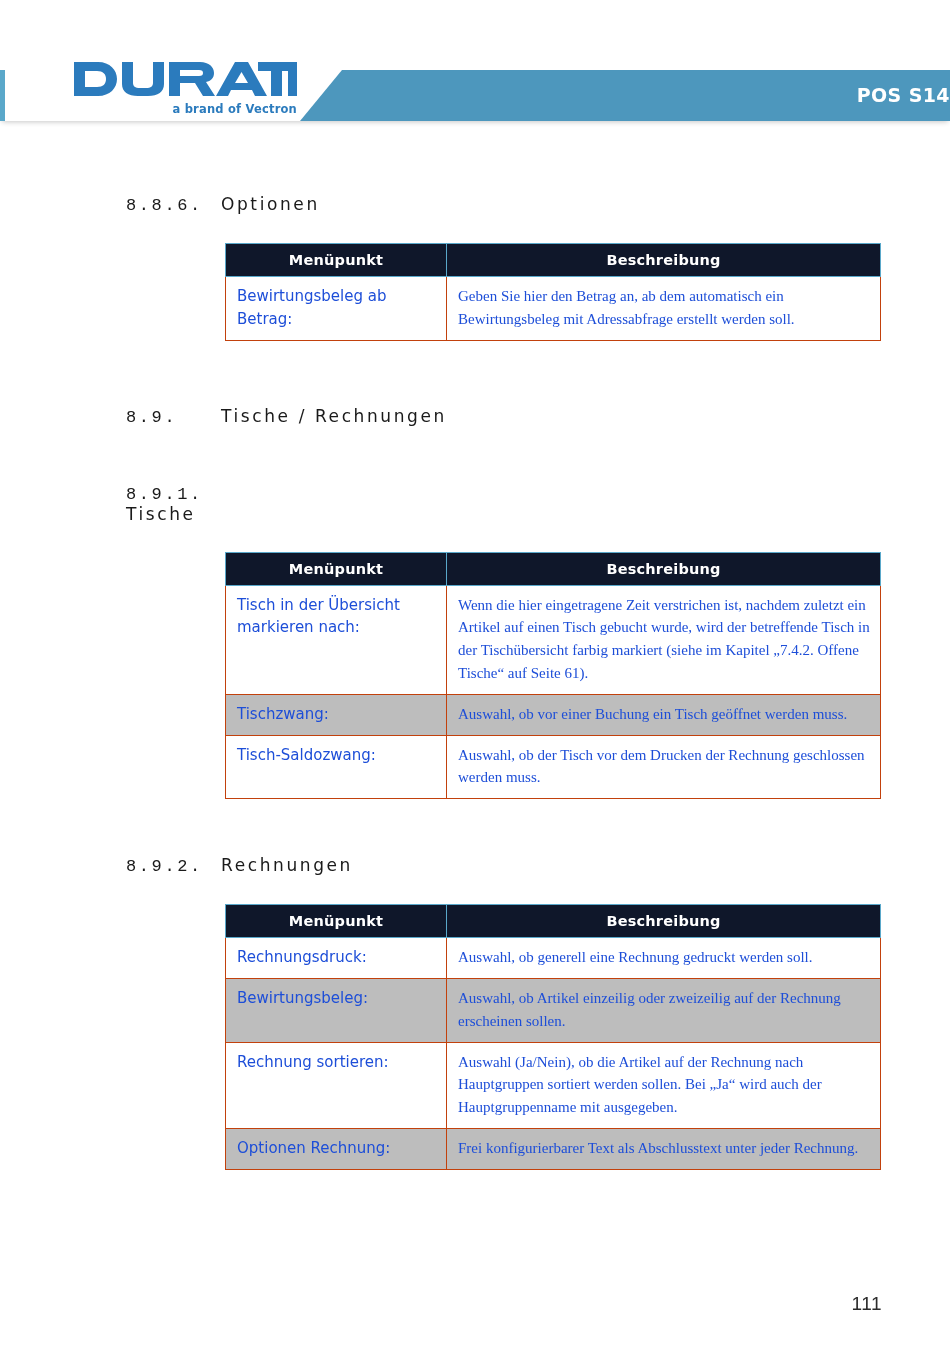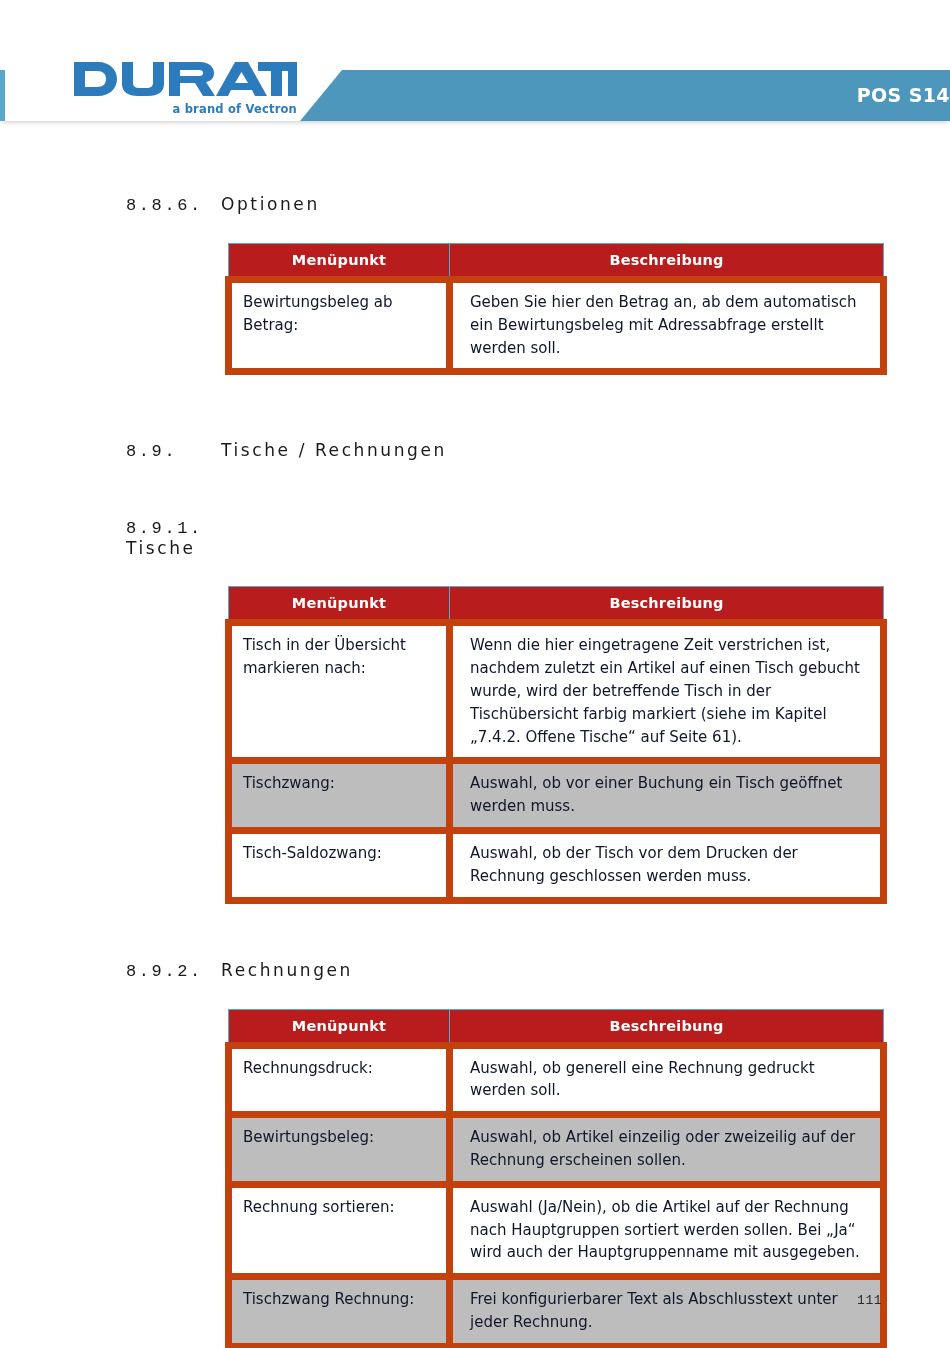--- a/index.html
+++ b/index.html
@@ -130,58 +130,59 @@
     font-family: "DejaVu Sans", sans-serif;
   }
   table.t-options   { margin-top: 28px; }
   table.t-tische    { margin-top: 28px; }
   table.t-rechnungen{ margin-top: 28px; }
 
   table.doc-table col.col-menu { width: 221px; }
   table.doc-table col.col-desc { width: 434px; }
 
   table.doc-table th {
-    background: #b91c1c;
+    background: #0f172a;
     color: #ffffff;
     font-size: 14.5px;
     font-weight: bold;
     padding: 8px 6px;
     text-align: center;
     border: 1px solid #5aa8ca;
     letter-spacing: 0.2px;
   }
   table.doc-table th.th-desc {
     border-left: 1px solid #701a75;
   }
   table.doc-table td {
-    border: 7px solid #c2410c;
+    border: 1px solid #c2410c;
     padding: 8px 10px 9px 10px;
     vertical-align: top;
     font-size: 15px;
     line-height: 1.52;
-    color: #0f172a;
+    color: #1d4ed8;
   }
   table.doc-table tr.shaded td {
     background: #bdbdbd;
   }
   table.doc-table td.cell-menu {
     padding-left: 11px;
   }
   table.doc-table td.cell-desc {
-    padding-left: 17px;
+    padding-left: 11px;
+    font-family: Liberation Serif, serif;
   }
 
   
   .page-number {
     position: absolute;
     right: 68px;
     top: 1293px;
-    font-size: 13px;
+    font-size: 19px;
     color: #2b2b2b;
-    font-family: Liberation Mono, monospace;
+    font-family: Liberation Sans, sans-serif;
     letter-spacing: 0.5px;
   }
 </style>
 </head>
 <body>
 
 <div class="page-header">
 
   <div class="header-band"></div>
   <div class="header-left-tab"></div>
@@ -301,21 +302,21 @@
       </tr>
       <tr class="shaded">
         <td class="cell-menu">Bewirtungsbeleg:</td>
         <td class="cell-desc">Auswahl, ob Artikel einzeilig oder zweizeilig auf der Rechnung erscheinen sollen.</td>
       </tr>
       <tr>
         <td class="cell-menu">Rechnung sortieren:</td>
         <td class="cell-desc">Auswahl (Ja/Nein), ob die Artikel auf der Rechnung nach Hauptgruppen sortiert werden sollen. Bei „Ja“ wird auch der Hauptgruppenname mit ausgegeben.</td>
       </tr>
       <tr class="shaded">
-        <td class="cell-menu">Tischzwang Rechnung:</td>
+        <td class="cell-menu">Optionen Rechnung:</td>
         <td class="cell-desc">Frei konfigurierbarer Text als Abschlusstext unter jeder Rechnung.</td>
       </tr>
     </tbody>
   </table>
 
 </div>
 
 <div class="page-number">111</div>
 
 </body></html>

